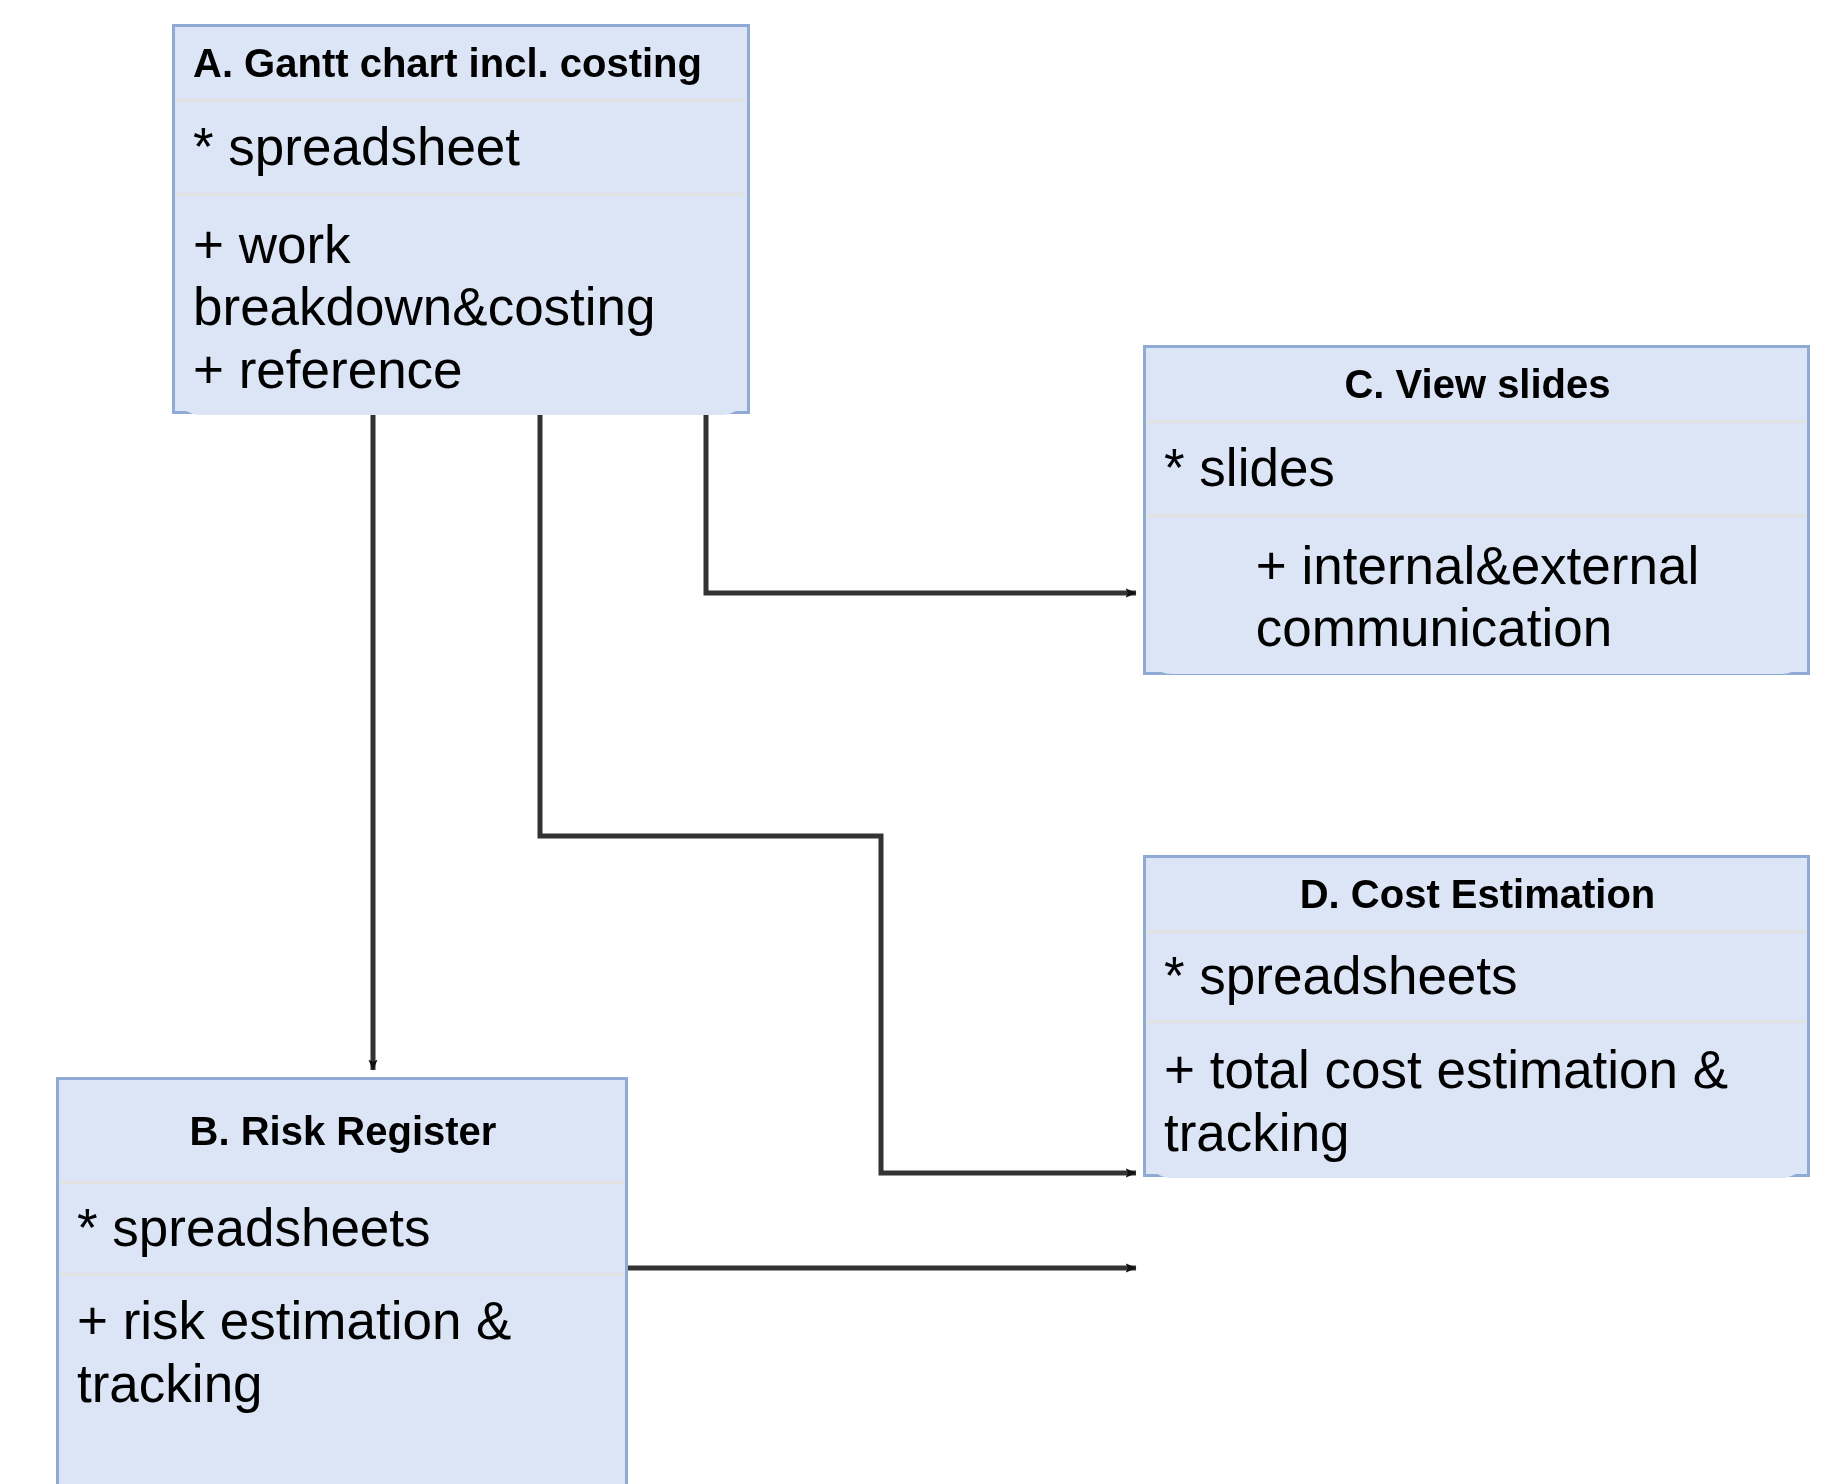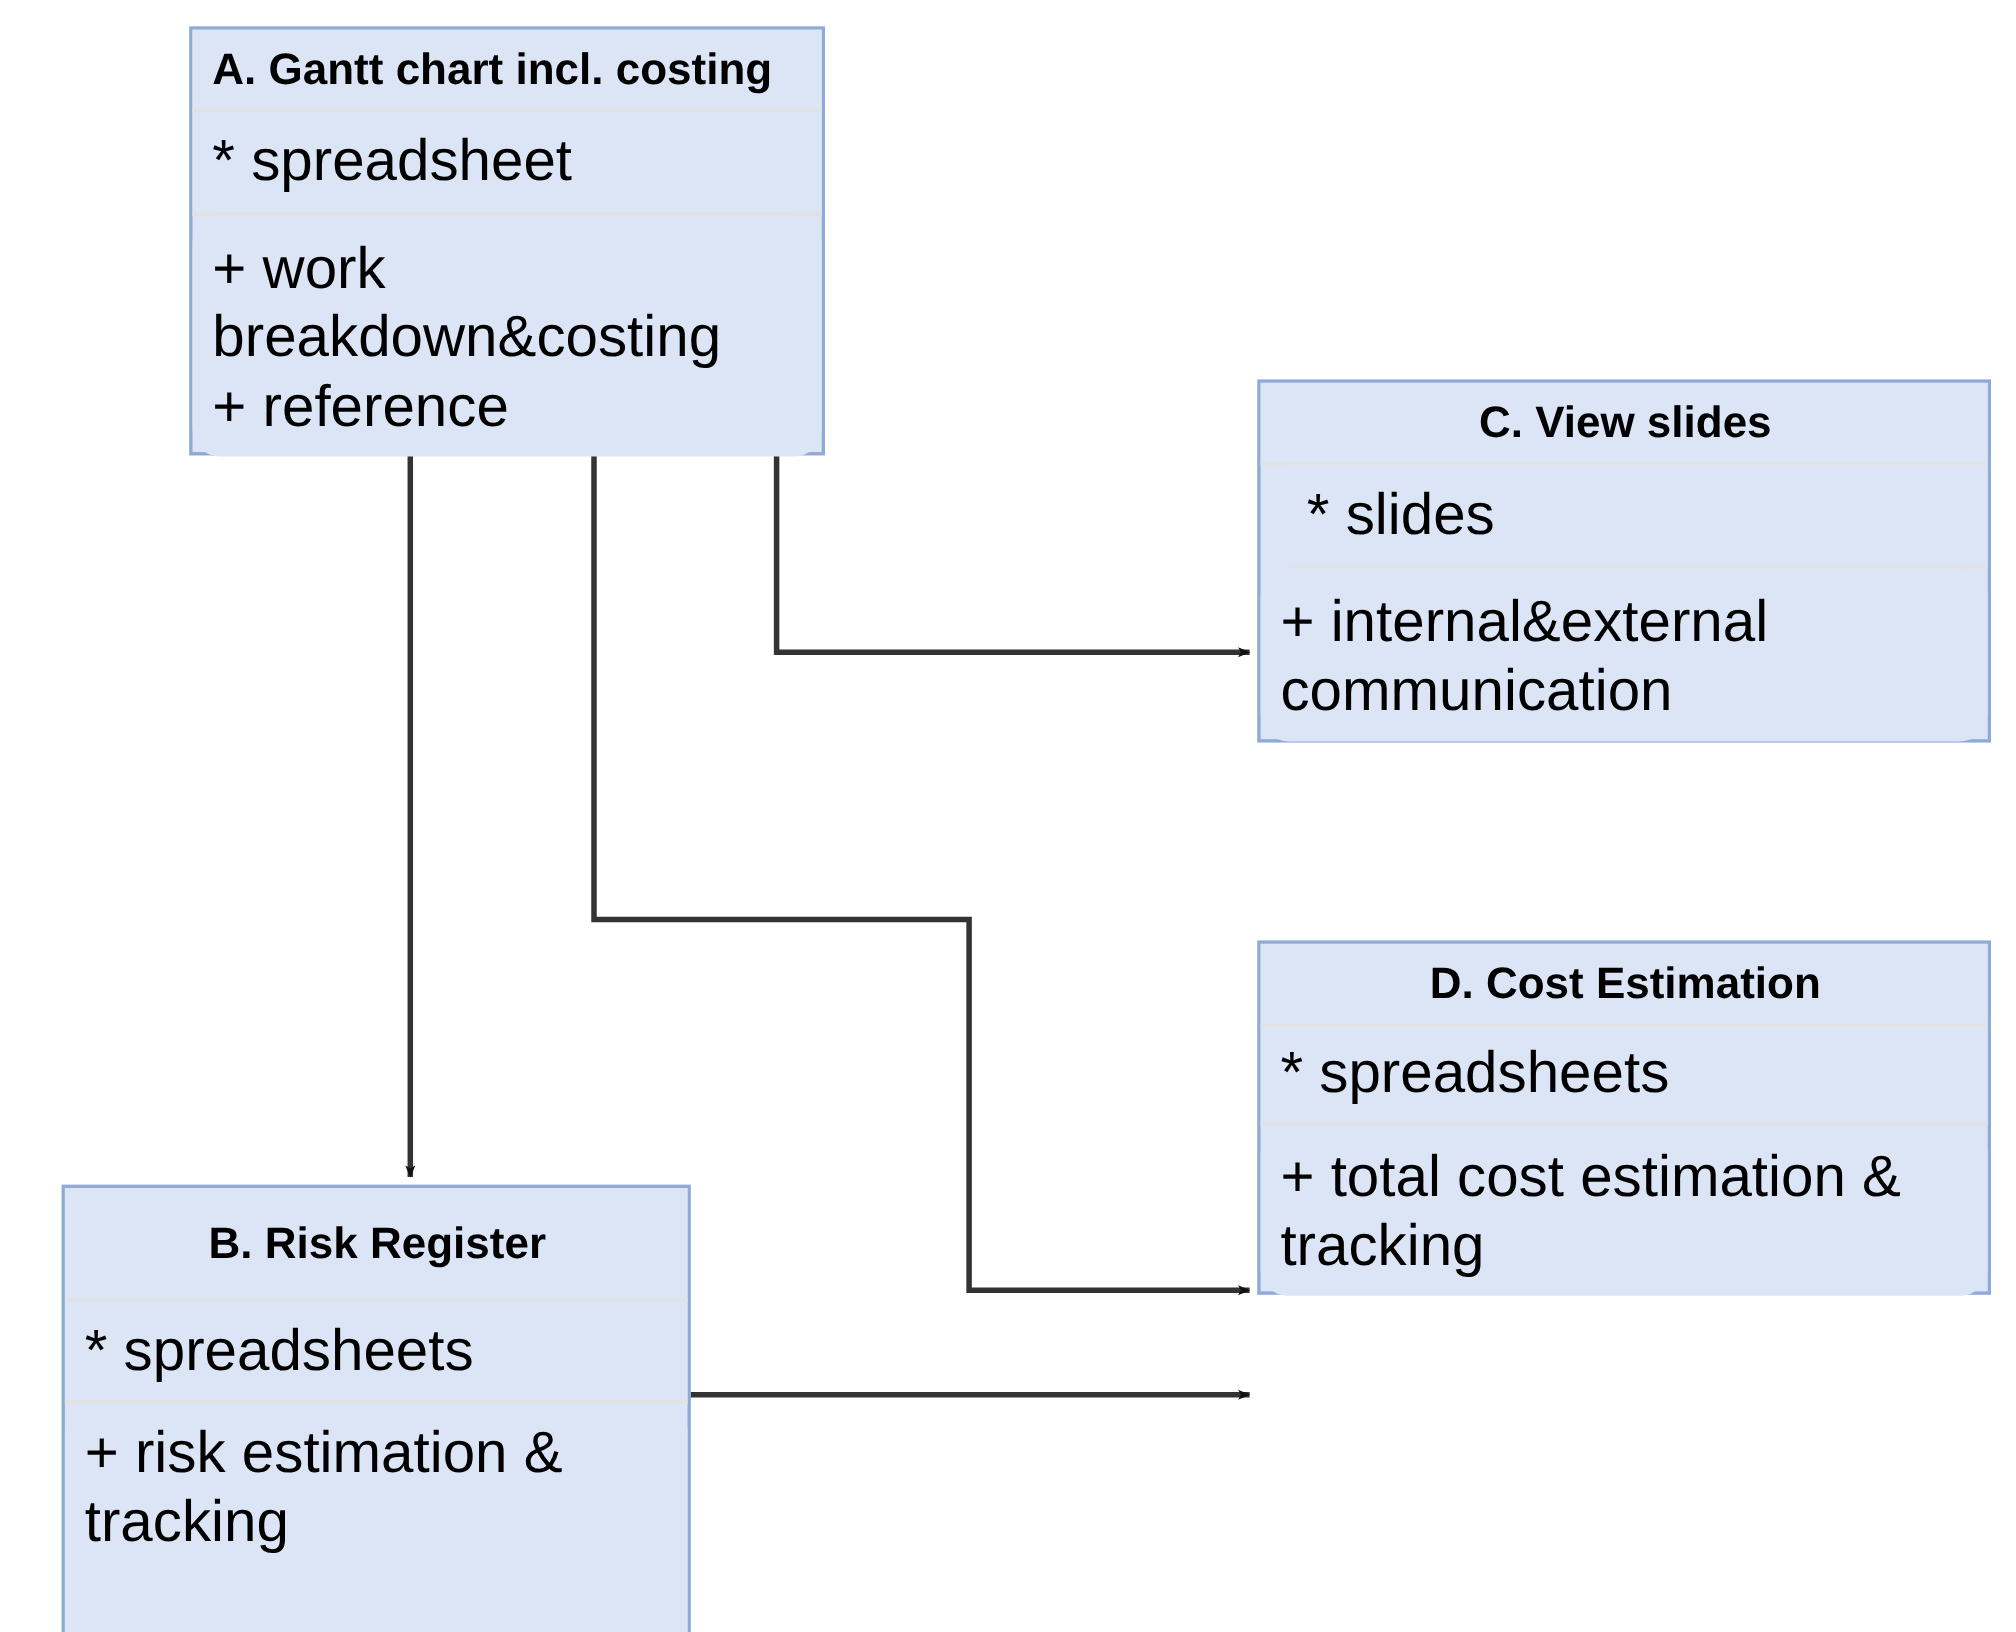--- a/index.html
+++ b/index.html
@@ -61,22 +61,22 @@
 
   
   #box-a { left: 172px; top: 24px; width: 578px; height: 390px; }
   #box-a .c1 { height: 100px; display:flex; align-items:center; }
   #box-a .c2 { height: 100px; display:flex; align-items:center; }
   #box-a .c3 { flex: 1; display:flex; align-items:flex-start; padding-top: 18px;}
 
   
   #box-c { left: 1143px; top: 345px; width: 667px; height: 330px; }
   #box-c .c1 { height: 96px; display:flex; align-items:center; justify-content:center;}
-  #box-c .c2 { height: 104px; display:flex; align-items:center;margin-left:24px; }
-  #box-c .c3 { flex: 1; display:flex; align-items:flex-start; padding-top: 18px;}
+  #box-c .c2 { height: 104px; display:flex; align-items:center; }
+  #box-c .c3 { flex: 1; display:flex; align-items:flex-start; padding-top: 18px; justify-content: center;}
 
   
   #box-b { left: 36px; top: 1077px; width: 572px; height: 444px; margin-left: 20px; }
   #box-b .c1 { height: 104px; display:flex; align-items:center; justify-content:center;}
   #box-b .c2 { height: 92px; display:flex; align-items:center; }
   #box-b .c3 { flex: 1; display:flex; align-items:flex-start; }
 
   
   #box-d { left: 1143px; top: 843px; width: 667px; height: 322px; margin-top: 12px; }
   #box-d .c1 { height: 94px; display:flex; align-items:center; justify-content:center;}

